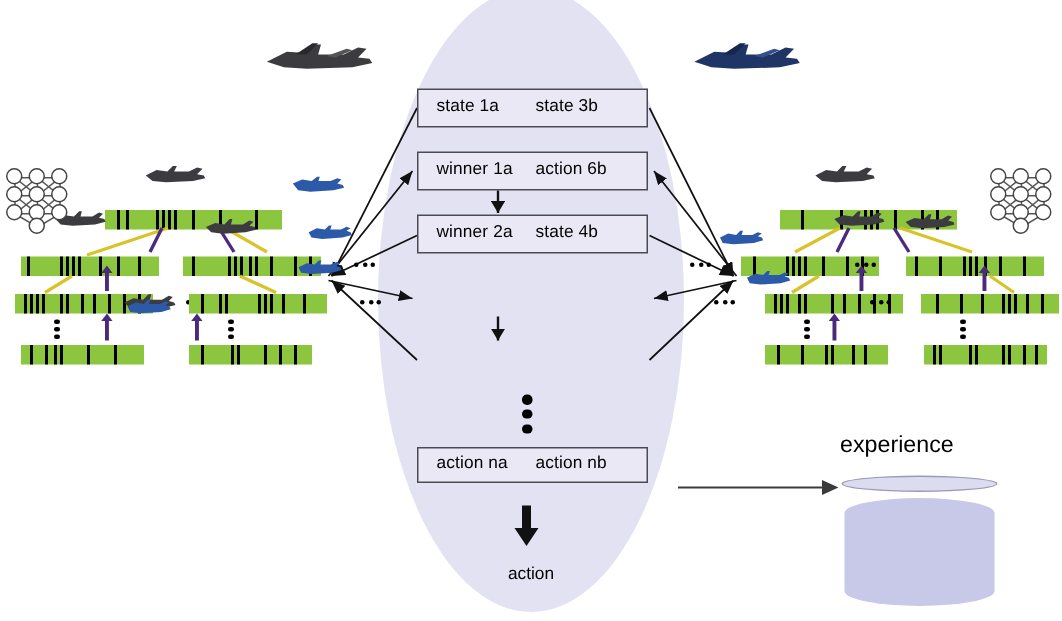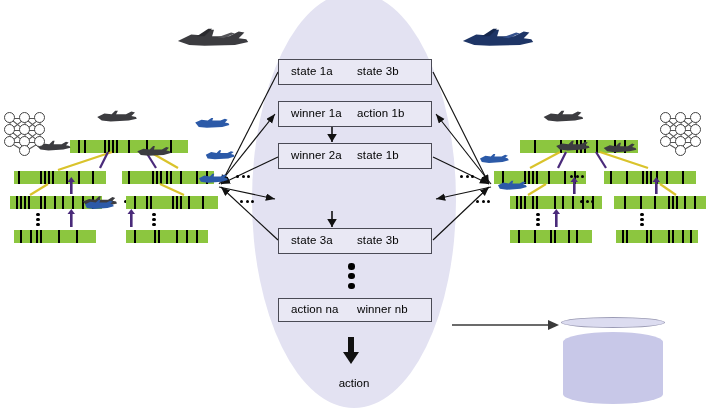--- a/index.html
+++ b/index.html
@@ -104,46 +104,43 @@
       <path d="M548,320 L559,325 L548,330 Z" fill="#3a3a3a" stroke="none"></path>
     </g>
   </svg>
 
   <div class="seq-box" style="left:278px;top:59px;width:154px;height:26px;">
     <span class="cell-a">state 1a</span>
     <span class="cell-b">state 3b</span>
   </div>
   <div class="seq-box" style="left:278px;top:101px;width:154px;height:26px;">
     <span class="cell-a">winner 1a</span>
-    <span class="cell-b">action 1b</span>
+    <span class="cell-b">action 6b</span>
   </div>
   <div class="seq-box" style="left:278px;top:143px;width:154px;height:26px;">
     <span class="cell-a">winner 2a</span>
-    <span class="cell-b">state 1b</span>
-  </div>
-  <div class="seq-box" style="left:278px;top:228px;width:154px;height:26px;">
-    <span class="cell-a">state 3a</span>
-    <span class="cell-b">state 3b</span>
+    <span class="cell-b">state 4b</span>
   </div>
 
   <div class="vdots" style="left:348px;top:263px;width:7px;height:26px;">
     <i style="width:6.5px;height:6.5px;"></i>
     <i style="width:6.5px;height:6.5px;"></i>
     <i style="width:6.5px;height:6.5px;"></i>
   </div>
 
   <div class="seq-box" style="left:278px;top:298px;width:154px;height:24px;">
     <span class="cell-a">action na</span>
-    <span class="cell-b">winner nb</span>
+    <span class="cell-b">action nb</span>
   </div>
 
   <div style="position:absolute;left:252px;top:377px;width:204px;">
     <div class="winner-label">action</div>
   </div>
 
+  <div class="exp-label" style="left:560px;top:288px;">experience</div>
 
   <div class="cyl-lid" style="left:561px;top:317px;width:104px;height:11px;"></div>
   <div class="cyl-body" style="left:563px;top:332px;width:100px;height:72px;"></div>
 
   <div id="pop-left">
       <div class="chrom" style="left: 70px; top: 140px; width: 118px; height: 13px; background: rgb(140, 198, 63);">
         <div class="tick" style="left: 8px; width: 2px;"></div>
         <div class="tick" style="left: 14px; width: 2px;"></div>
         <div class="tick" style="left: 34px; width: 2px;"></div>
         <div class="tick" style="left: 38px; width: 2px;"></div>

